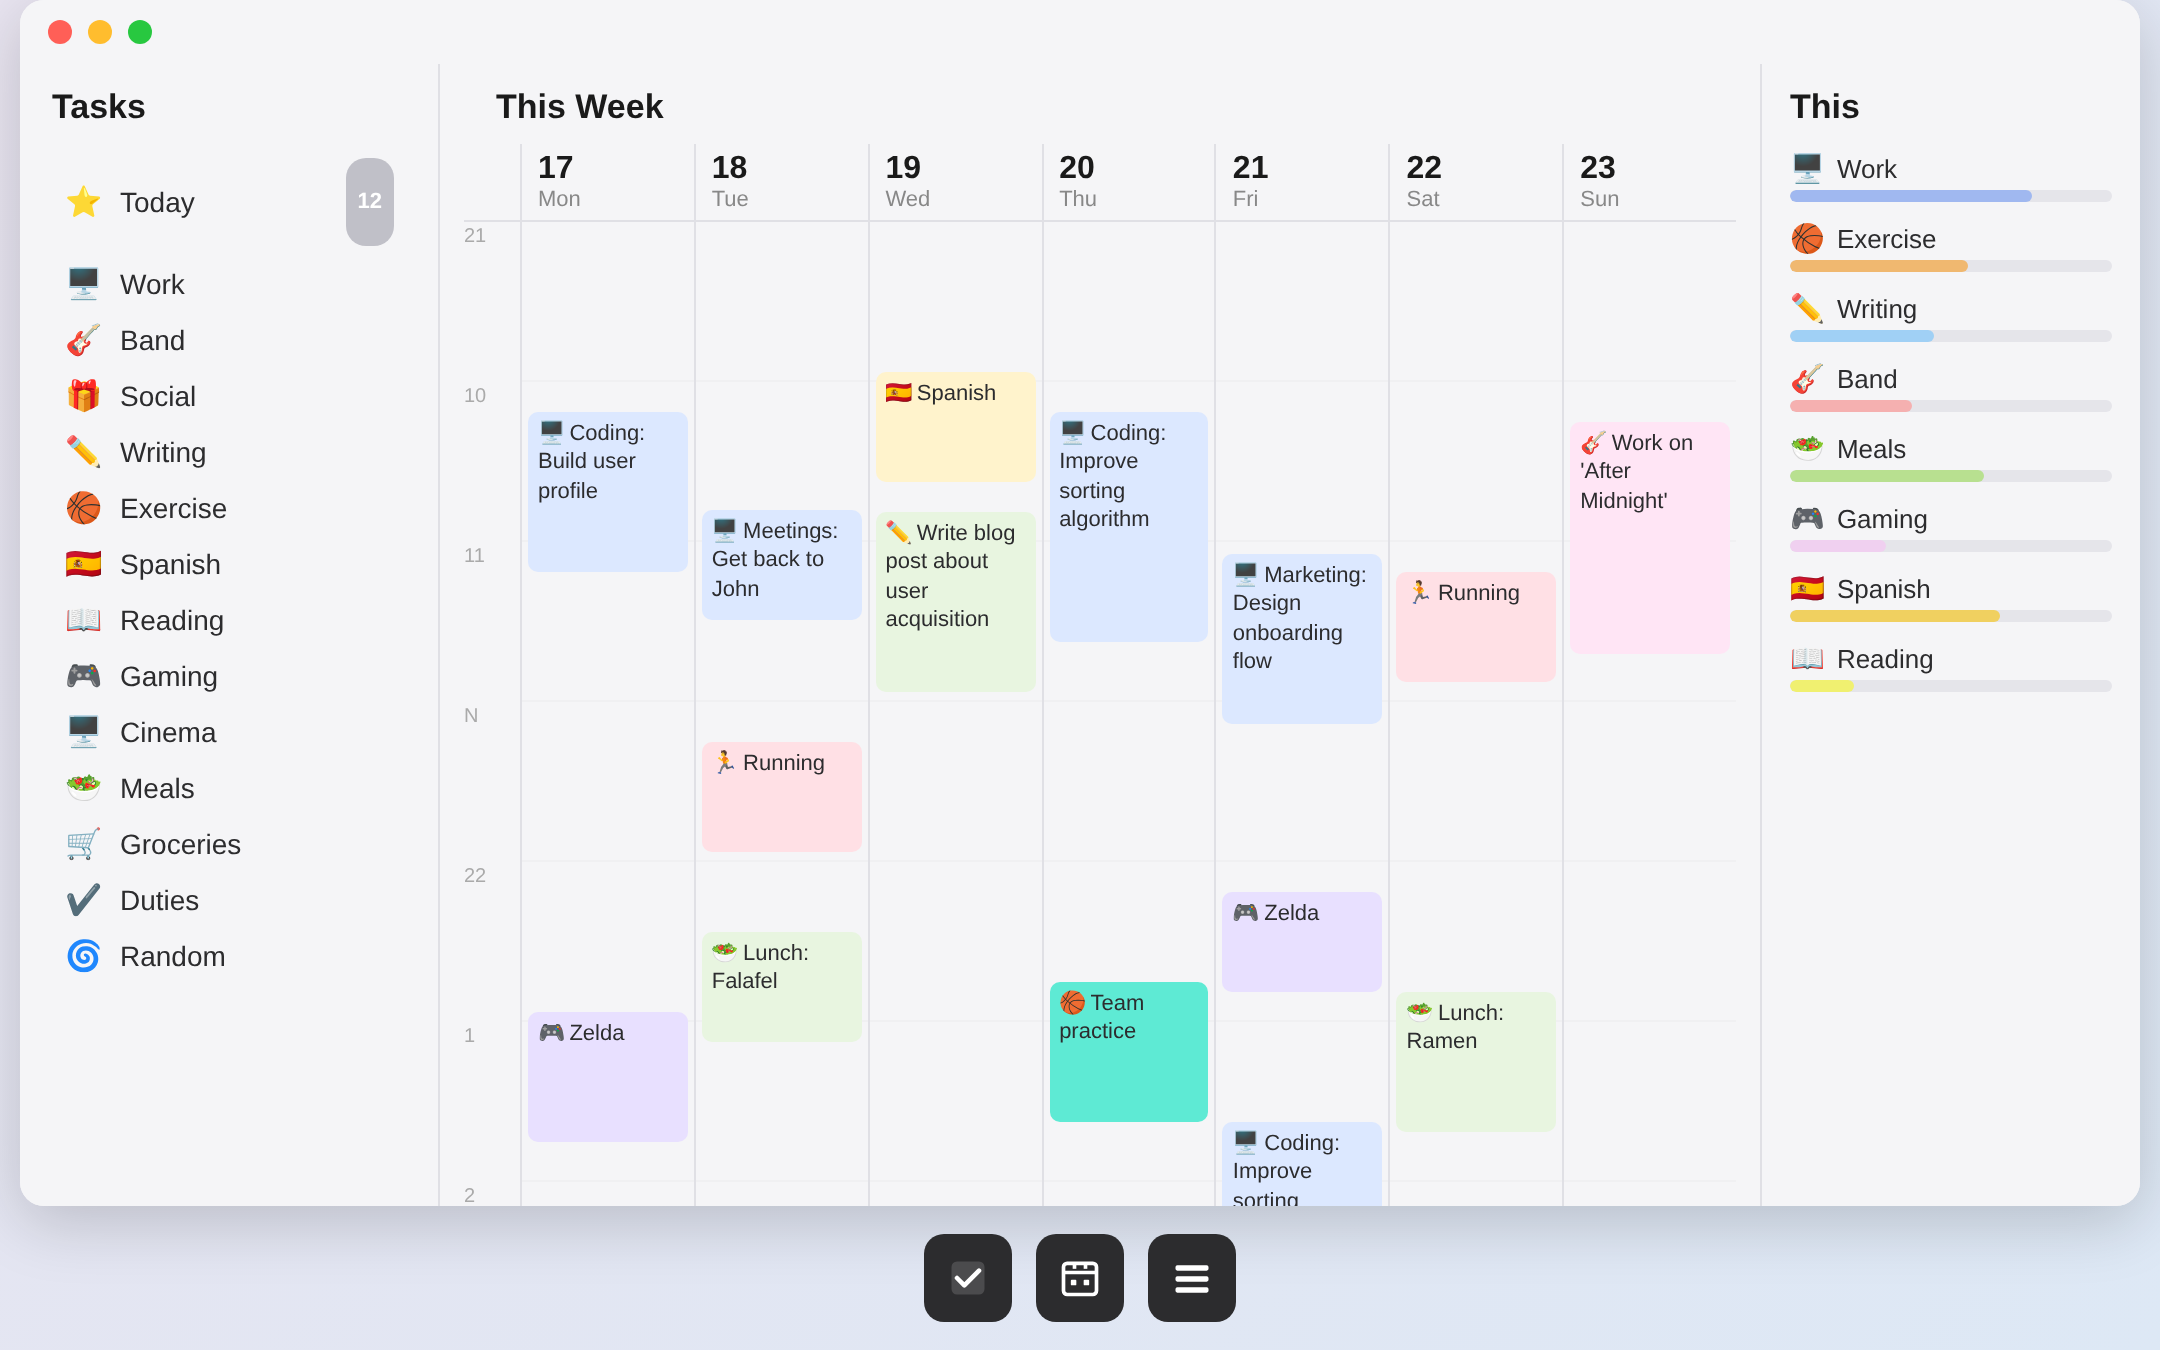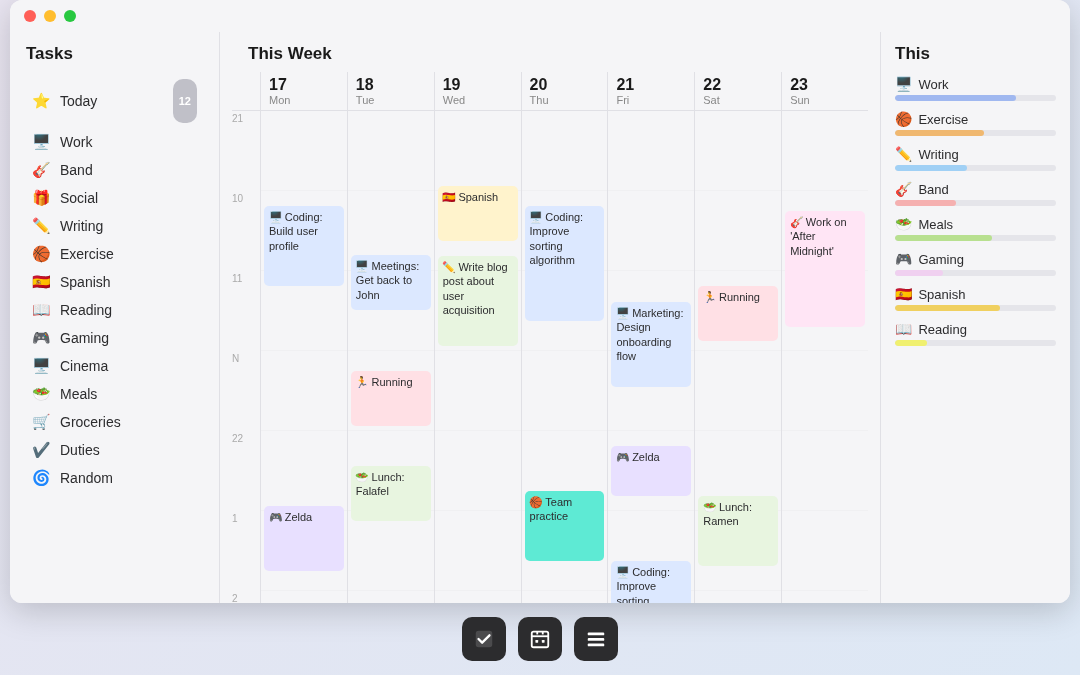--- a/index.html
+++ b/index.html
@@ -412,21 +412,21 @@
                 </div>
               </div><div class="day-column">
                 <div class="day-bg-slot"></div>
                 <div class="day-bg-slot"></div>
                 <div class="day-bg-slot"></div>
                 <div class="day-bg-slot"></div>
                 <div class="day-bg-slot"></div>
                 <div class="day-bg-slot"></div>
                 <div class="day-bg-slot"></div>
                 <div class="day-column-inner">
-                  <div class="cal-event" style="top: 191px; height: 85px; background: rgb(220, 232, 255);"><span class="ev-emoji">🖥️</span><span>Marketing: Design onboarding flow</span></div>
+                  <div class="cal-event" style="top: 166px; height: 85px; background: rgb(220, 232, 255);"><span class="ev-emoji">🖥️</span><span>Marketing: Design onboarding flow</span></div>
                   <div class="cal-event" style="top: 335px; height: 50px; background: rgb(232, 224, 255);"><span class="ev-emoji">🎮</span><span>Zelda</span></div>
                   <div class="cal-event" style="top: 450px; height: 95px; background: rgb(220, 232, 255);"><span class="ev-emoji">🖥️</span><span>Coding: Improve sorting algorithm</span></div>
                 </div>
               </div><div class="day-column">
                 <div class="day-bg-slot"></div>
                 <div class="day-bg-slot"></div>
                 <div class="day-bg-slot"></div>
                 <div class="day-bg-slot"></div>
                 <div class="day-bg-slot"></div>
                 <div class="day-bg-slot"></div>

